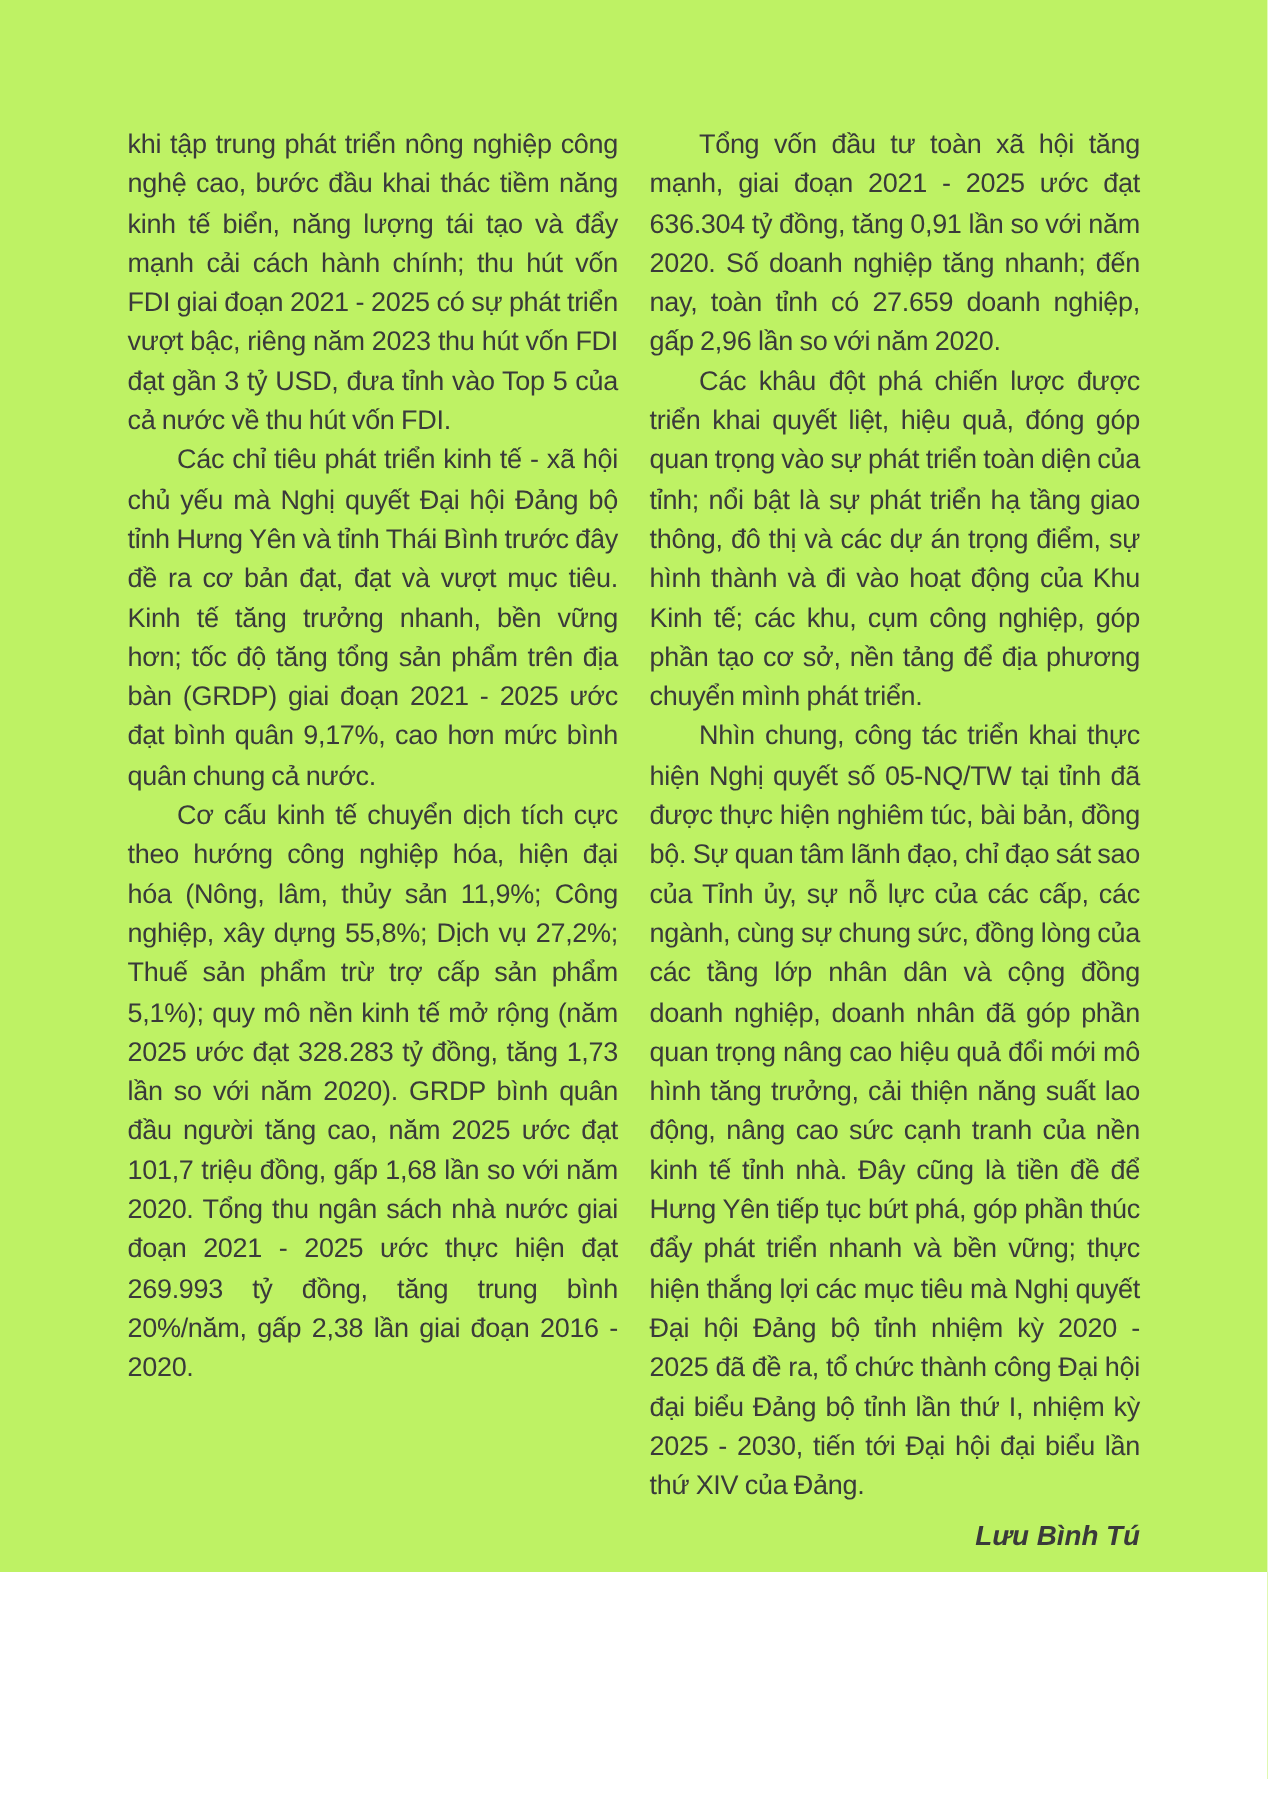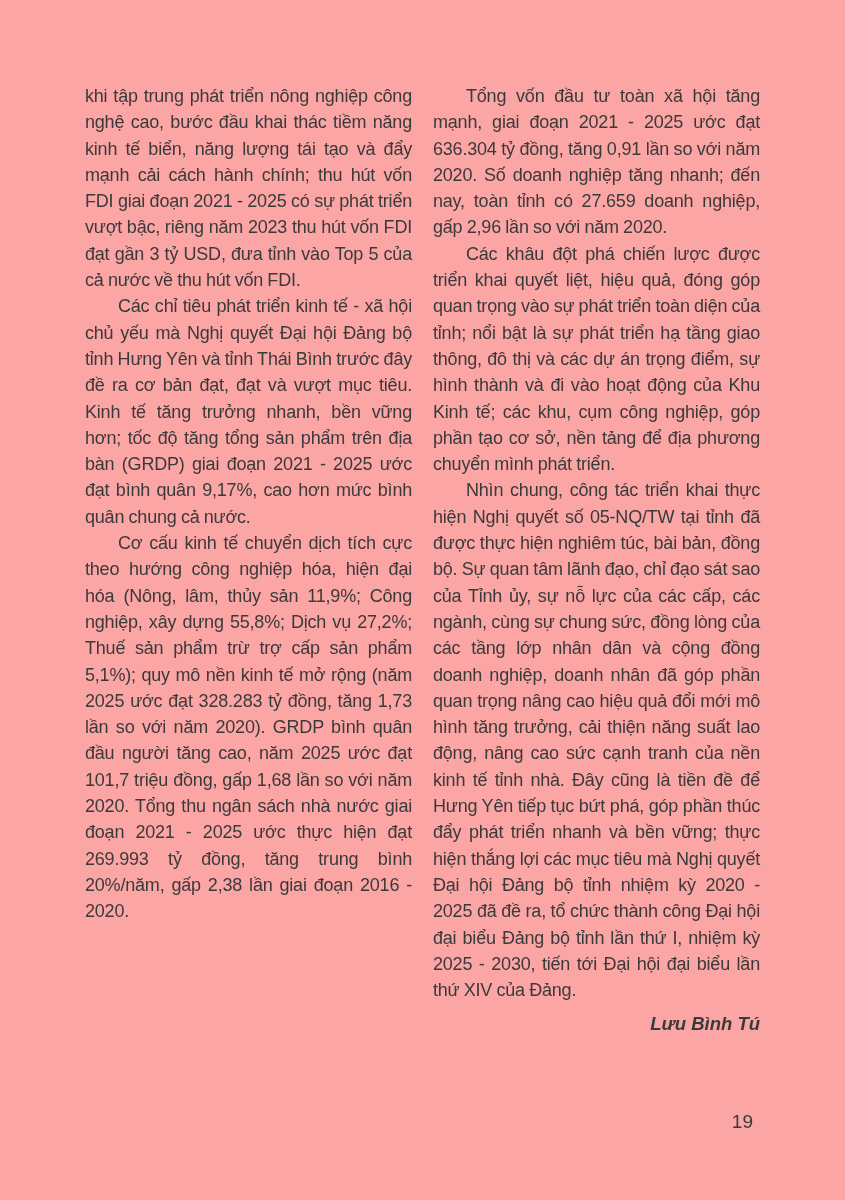--- a/index.html
+++ b/index.html
@@ -3,22 +3,22 @@
 <meta charset="utf-8">
 <style>
   html, body {
     margin: 0;
     padding: 0;
     background: #ffffff;
   }
   .page {
     position: relative;
     width: 845px;
-    height: 1200px;
-    background: #fca5a5;
+    height: 1048px;
+    background: #bef264;
     font-family: "Liberation Sans", sans-serif;
     color: #3a3a3a;
     overflow: hidden;
   }
   .content {
     position: absolute;
     left: 85px;
     top: 83px;
     width: 675px;
     display: flex;

